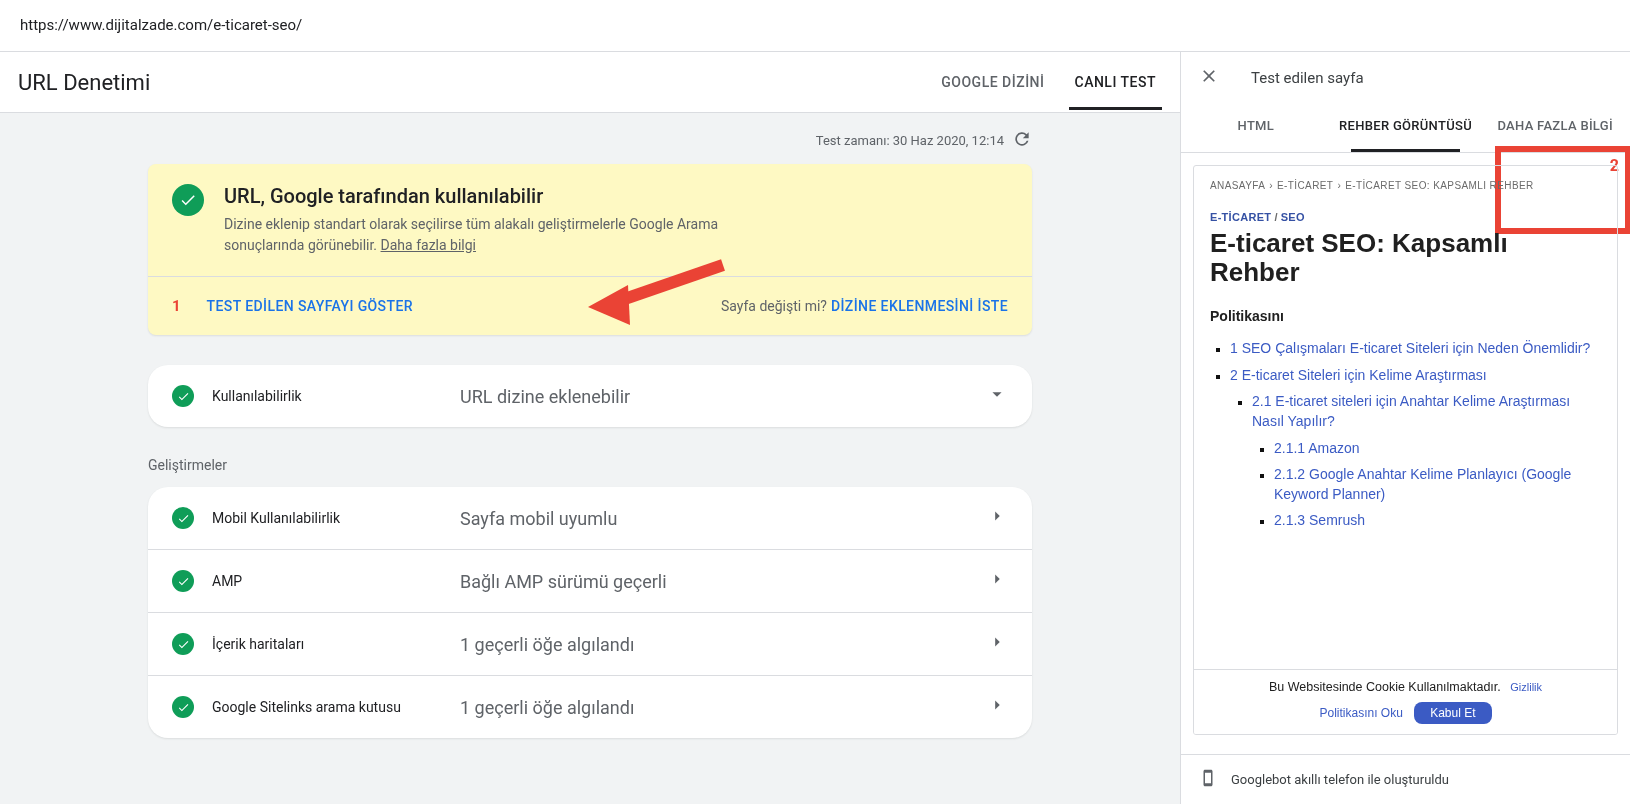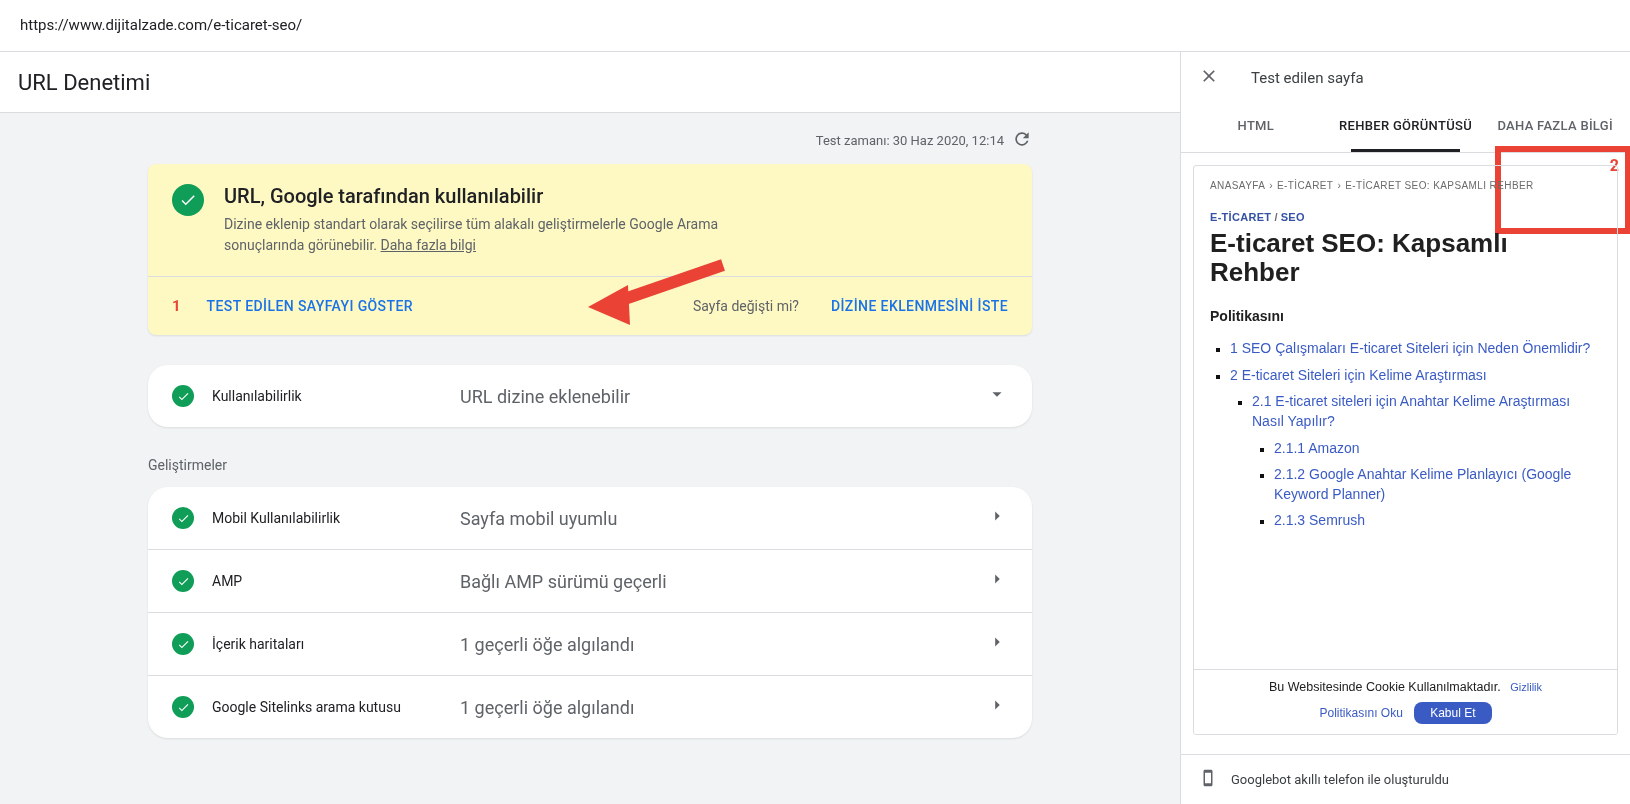--- a/index.html
+++ b/index.html
@@ -19,21 +19,21 @@
 .card { background: #fef9c3; border-radius: 8px; box-shadow: 0 1px 2px rgba(60,64,67,.12); margin: 0 148px 30px; overflow: hidden; }
 .card-top { display: flex; padding: 20px 24px; gap: 20px; border-bottom: 1px solid #dadce0; }
 .check-lg { width: 32px; height: 32px; border-radius: 50%; background: #0f9d58; display: flex; align-items: center; justify-content: center; flex-shrink: 0; }
 .check-lg svg, .check-sm svg { fill: #fff; }
 .card-head { font-size: 20px; font-weight: 500; color: #202124; margin-bottom: 6px; }
 .card-desc { font-size: 14px; color: #5f6368; line-height: 1.5; max-width: 520px; }
 .card-desc .lnk { text-decoration: underline; color: #5f6368; cursor: pointer; }
 .card-bottom { display: flex; align-items: center; padding: 20px 24px; position: relative; }
 .ann-num { font-size: 15px; font-weight: 700; color: #ea4335; margin-right: 26px; }
 .btn-view { font-size: 14px; font-weight: 500; letter-spacing: 0.4px; color: #1a73e8; cursor: pointer; }
-.right-actions { margin-left: auto; display: flex; align-items: center; gap: 32px; }
+.right-actions { margin-left: auto; display: flex; align-items: center; gap: 4px; }
 .muted-text { font-size: 14px; color: #5f6368; }
 .btn-index { font-size: 14px; font-weight: 500; letter-spacing: 0.4px; color: #1a73e8; cursor: pointer; }
 .arrow-svg { position: absolute; left: 440px; top: -22px; pointer-events: none; }
 .row-card { background: #fff; border-radius: 20px; box-shadow: 0 1px 2px rgba(60,64,67,.12); margin: 0 148px; overflow: hidden; }
 .row-item { display: flex; align-items: center; padding: 18px 24px; border-top: 1px solid #dadce0; gap: 18px; cursor: pointer; }
 .row-item:first-child { border-top: none; }
 .check-sm { width: 22px; height: 22px; border-radius: 50%; background: #0f9d58; display: flex; align-items: center; justify-content: center; flex-shrink: 0; }
 .row-label { font-size: 14px; color: #202124; width: 230px; }
 .row-value { font-size: 18px; color: #5f6368; flex: 1; }
 .chevron { color: #5f6368; }
@@ -74,20 +74,24 @@
 </style>
 </head>
 <body>
 
 <div class="url-bar">https://www.dijitalzade.com/e-ticaret-seo/</div>
 
 <div class="main-wrap">
   <div class="left">
     <div class="page-header">
       <div class="page-title">URL Denetimi</div>
+      <div class="tabs">
+        <div class="tab">GOOGLE DİZİNİ</div>
+        <div class="tab active">CANLI TEST</div>
+      </div>
     </div>
 
     <div class="content">
       <div class="timestamp-row">
         <span>Test zamanı: 30 Haz 2020, 12:14</span>
         <span class="refresh-icon">
           <svg viewBox="0 0 24 24">
               <path d="M17.65 6.35A8 8 0 1 0 19.73 14h-2.08a6 6 0 1 1-1.42-6.22L13 11h7V4l-2.35 2.35z"></path>
             </svg>
         </span>

